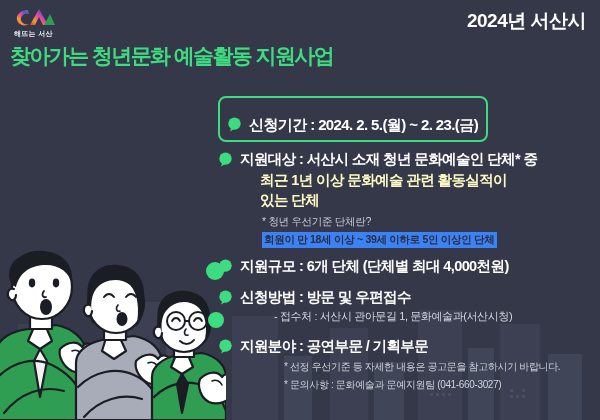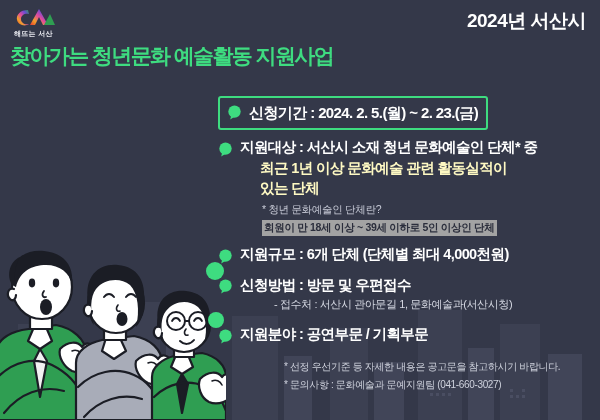--- a/index.html
+++ b/index.html
@@ -41,21 +41,21 @@
     position:absolute; left:10px; top:42px; width:585px;
     font-size:21px; font-weight:bold; color:#3edc80;
     letter-spacing:-1.6px; white-space:nowrap;
     text-align:left;
   }
 
   
   .content { position:absolute; left:218px; top:96px; width:378px; }
 
   .row { position:relative; margin-bottom:3px; }
-  .row-inner { display:flex; align-items:center; }
+  .row-inner { display:flex; align-items:flex-start; }
 
   .bullet {
     flex:0 0 auto; width:15px; height:15px; margin-right:7px; margin-top:3px;
     position:relative;
   }
   .bullet svg { display:block; }
 
   .row-text { flex:1 1 auto; }
 
   .label-line {
@@ -63,37 +63,37 @@
     letter-spacing:-0.6px; line-height:1.42; white-space:nowrap;
   }
   .cont-line {
     font-size:14.5px; font-weight:bold; color:#fef9c3;
     letter-spacing:-0.6px; line-height:1.42; white-space:nowrap;
     padding-left:42px;
   }
 
   
   .period-box {
-    border:2px solid #3edc80; border-radius:3px;
-    padding:4px 8px 5px 7px; margin-bottom:7px;
+    border:2px solid #3edc80; border-radius:8px;
+    padding:16px 8px 5px 7px; margin-bottom:7px;
     display:inline-block;
   }
   .period-box .row-inner { align-items:center; }
   .period-box .label-line { font-size:15px; }
   .period-box .bullet { margin-top:0; }
 
   
   .subnote { padding-left:44px; margin:3px 0 8px 0; }
   .subnote-q {
     font-size:10.5px; color:#c9ccd8; letter-spacing:-0.3px;
     line-height:1.45; white-space:nowrap;
   }
   .subnote-hl {
     display:inline-block; margin-top:2px;
-    background:#a3a3a3; color:#2b2e3c;
+    background:#3b82f6; color:#2b2e3c;
     font-size:10.5px; font-weight:bold; letter-spacing:-0.3px;
     padding:1px 2px; white-space:nowrap;
   }
 
   
   .subline {
     padding-left:56px; margin-top:2px;
     font-size:11px; color:#d5d8e2; letter-spacing:-0.4px;
     white-space:nowrap;
   }
@@ -197,21 +197,21 @@
             <path d="M4.2 10.4 L3.2 14.4 L8.4 11.3 Z" fill="#3edc80"></path>
           </svg>
         </span>
         <span class="row-text">
           <span class="label-line">지원대상 : 서산시 소재 청년 문화예술인 단체* 중</span>
         </span>
       </div>
       <div class="cont-line">최근 1년 이상 문화예술 관련 활동실적이</div>
       <div class="cont-line">있는 단체</div>
       <div class="subnote">
-        <div class="subnote-q">* 청년 문화예술인 단체란?</div>
+        <div class="subnote-q">* 청년 우선기준 단체란?</div>
         <div class="subnote-hl">회원이 만 18세 이상 ~ 39세 이하로 5인 이상인 단체</div>
       </div>
     </div>
 
     
     <div class="row">
       <div class="row-inner">
         <span class="bullet">
           <svg width="15" height="15" viewBox="0 0 15 15">
             <circle cx="7.5" cy="6.6" r="6.2" fill="#3edc80"></circle>

